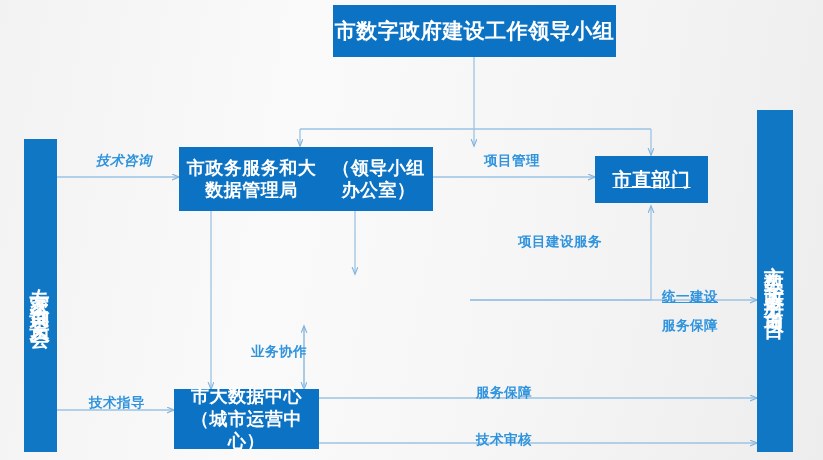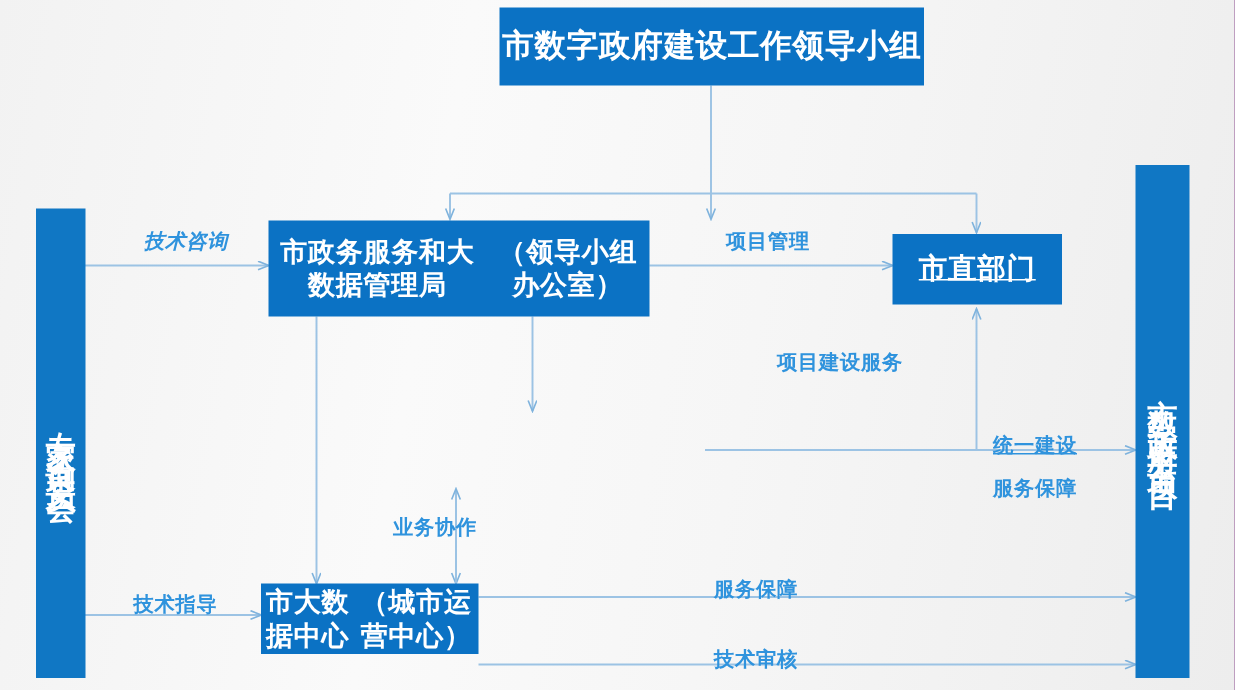--- a/index.html
+++ b/index.html
@@ -98,32 +98,32 @@
   <div class="vbar" style="left:757px;top:110px;width:36px;height:342px;">市数字政府平台项目</div>
 
   <div class="node two-line" style="left:179px;top:147px;width:254px;height:64px;flex-direction:row;">
     <span class="stack">市政务服务和大数据管理局</span>
     <span class="stack">（领导小组办公室）</span>
   </div>
 
   <div class="node main" style="left:595px;top:156px;width:113px;height:47px;">市直部门</div>
 
 
-  <div class="node two-line" style="left:174px;top:389px;width:145px;height:47px;flex-direction:row;">
+  <div class="node two-line" style="left:174px;top:389px;width:145px;height:60px;flex-direction:column;">
     <span class="stack">市大数据中心</span>
     <span class="stack">（城市运营中心）</span>
   </div>
 
   <div class="elabel" style="left:96px;top:152px;font-style:italic;">技术咨询</div>
 
   <div class="elabel" style="left:484px;top:152px;">项目管理</div>
 
   <div class="elabel" style="left:518px;top:233px;">项目建设服务</div>
 
-  <div class="elabel" style="left:262px;top:343px;text-align:center;">业务协作</div>
+  <div class="elabel" style="left:251px;top:343px;text-align:center;">业务协作</div>
 
   <div class="elabel" style="left:89px;top:394px;">技术指导</div>
 
   <div class="elabel" style="left:476px;top:384px;">服务保障</div>
 
   <div class="elabel" style="left:476px;top:431px;">技术审核</div>
 
   <div class="elabel" style="left:662px;top:288px;text-decoration:underline;">统一建设</div>
 
   <div class="elabel" style="left:662px;top:317px;">服务保障</div>

